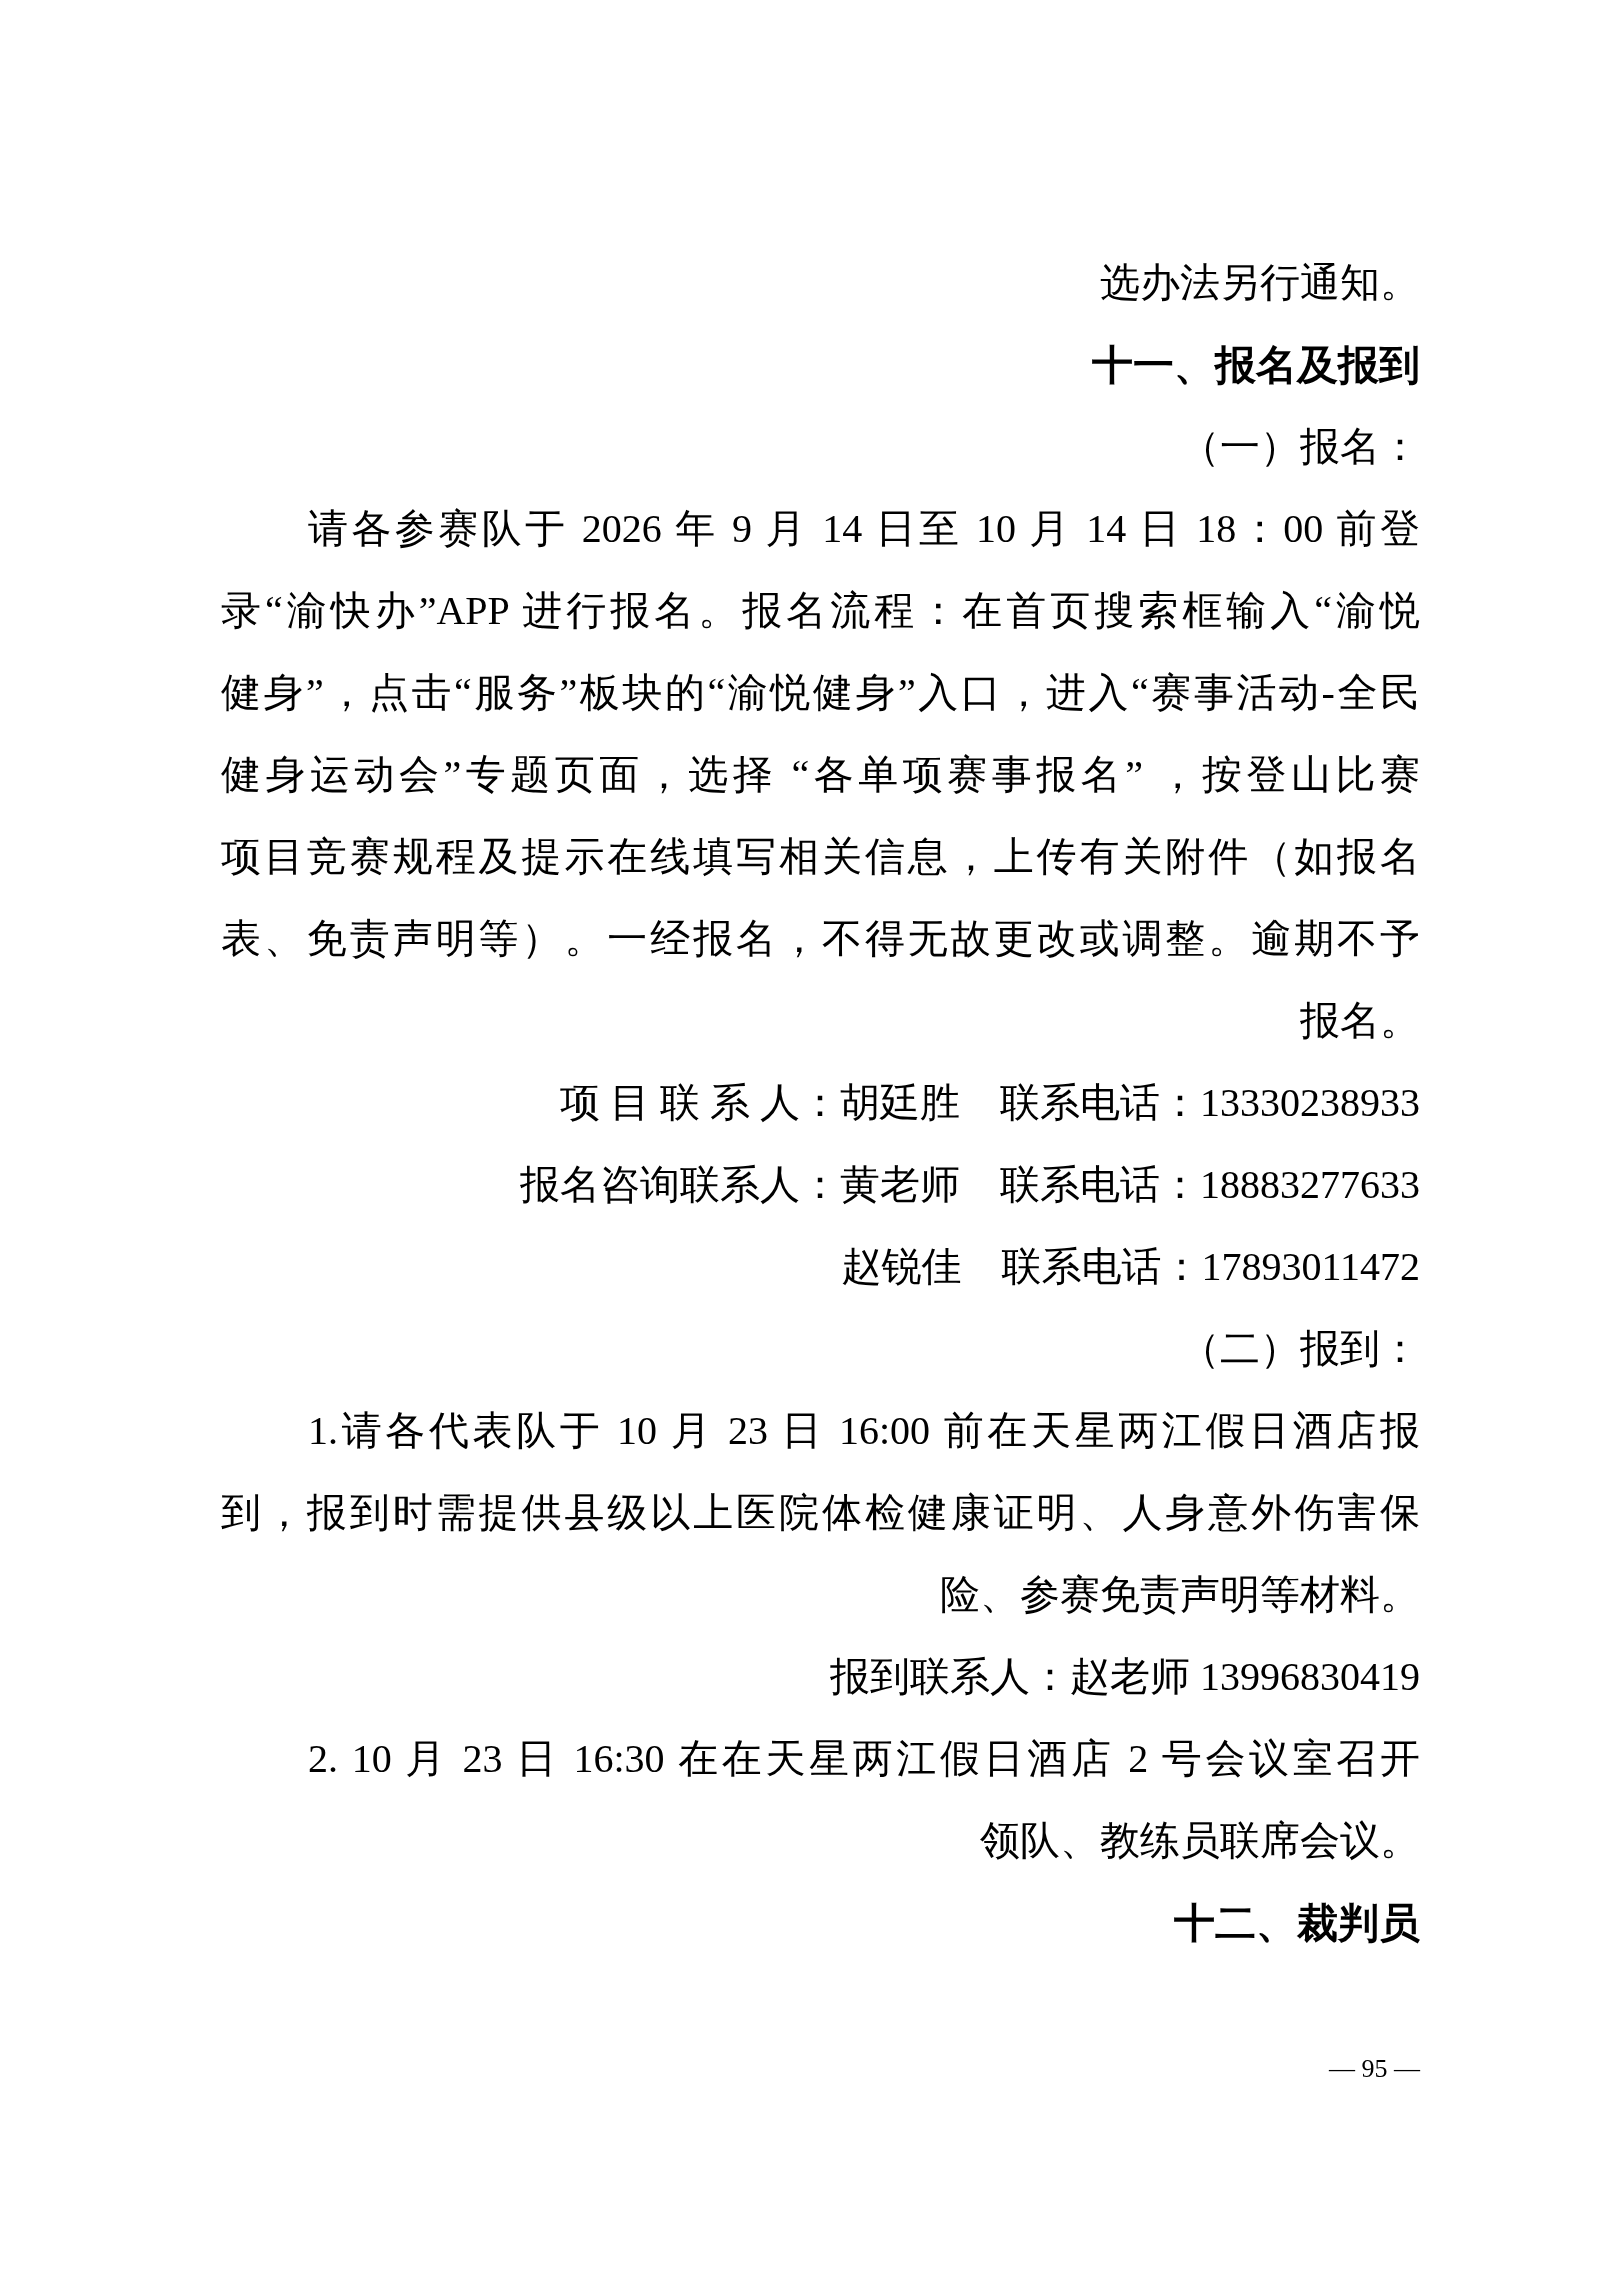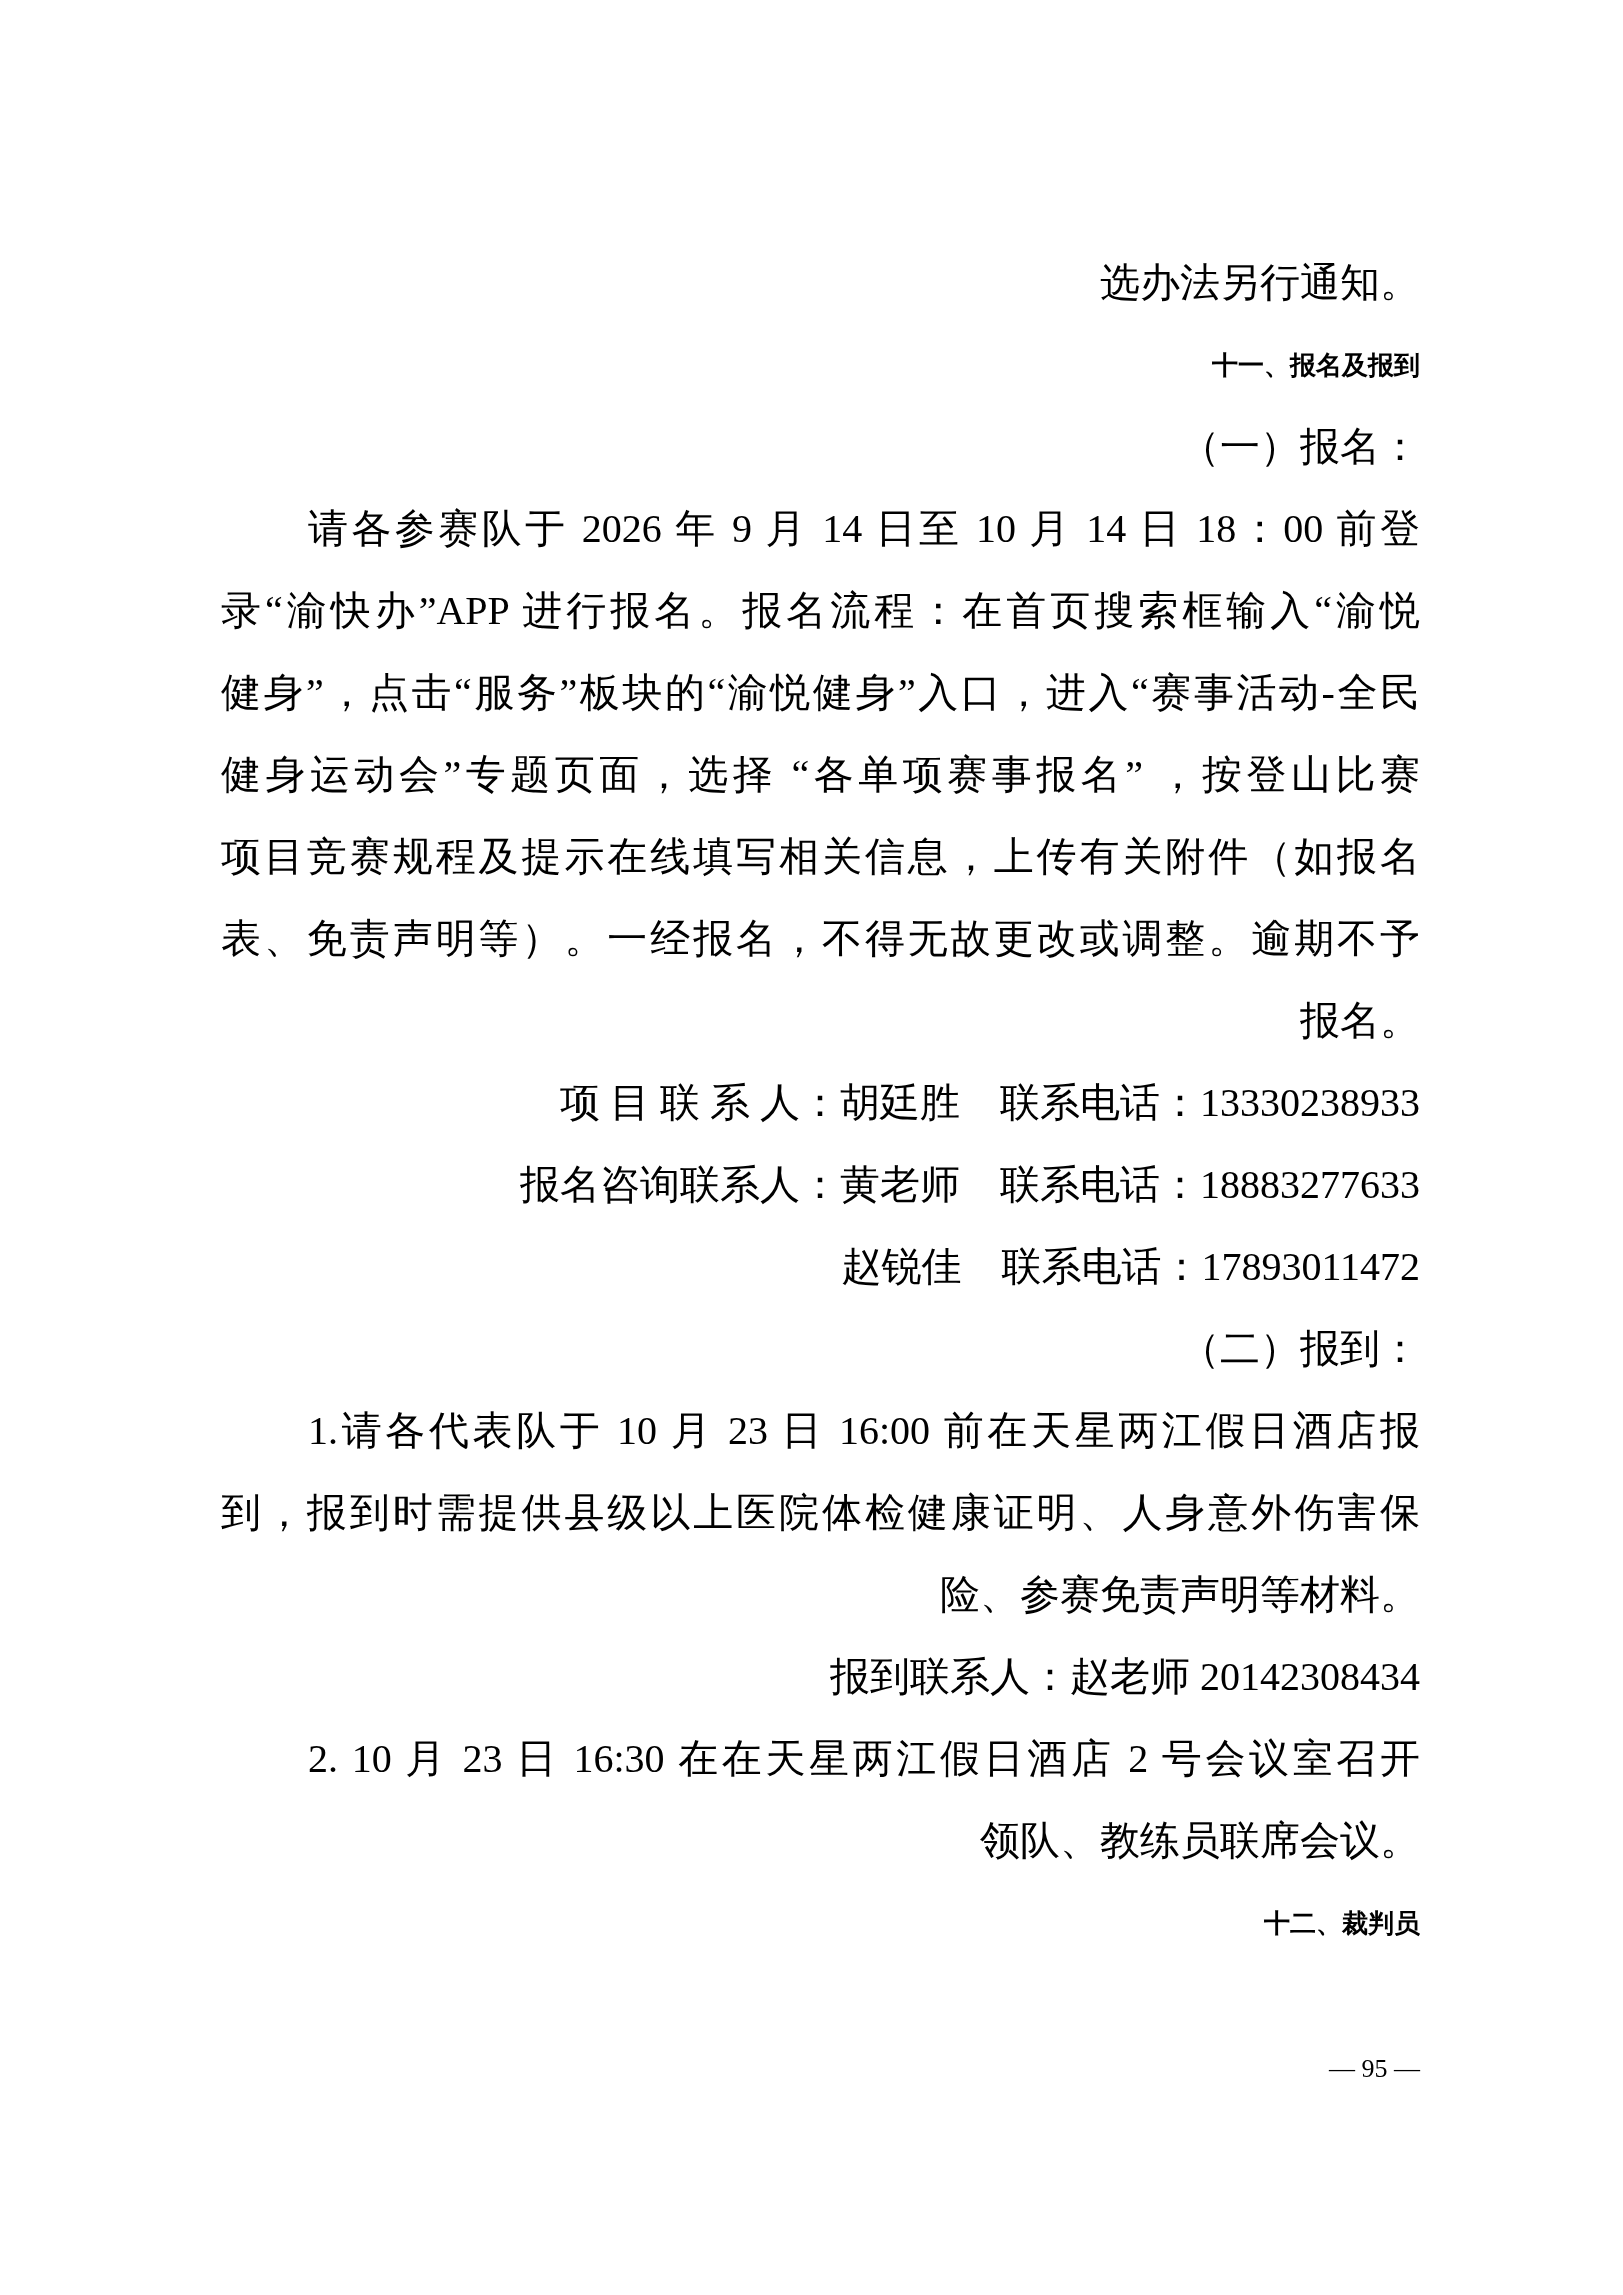--- a/index.html
+++ b/index.html
@@ -41,21 +41,21 @@
     text-indent: 87px;
   }
   
   .ind-deep {
     text-indent: 435px;
   }
   
   .head {
     font-family: "Liberation Sans", "DejaVu Sans", sans-serif;
     font-weight: 700;
-    font-size: 26px;
+    font-size: 41px;
   }
   .footer {
     position: absolute;
     top: 2028px;
     right: 203px;
     font-size: 26px;
     line-height: 82px;
   }
 </style>
 </head>
@@ -72,20 +72,20 @@
   <div class="ln just">项目竞赛规程及提示在线填写相关信息，上传有关附件（如报名</div>
   <div class="ln just">表、免责声明等）。一经报名，不得无故更改或调整。逾期不予</div>
   <div class="ln">报名。</div>
   <div class="ln ind">项 目 联 系 人：胡廷胜　联系电话：13330238933</div>
   <div class="ln ind">报名咨询联系人：黄老师　联系电话：18883277633</div>
   <div class="ln ind-deep">赵锐佳　联系电话：17893011472</div>
   <div class="ln ind">（二）报到：</div>
   <div class="ln ind just">1.请各代表队于 10 月 23 日 16:00 前在天星两江假日酒店报</div>
   <div class="ln just">到，报到时需提供县级以上医院体检健康证明、人身意外伤害保</div>
   <div class="ln">险、参赛免责声明等材料。</div>
-  <div class="ln ind">报到联系人：赵老师 20142308434</div>
+  <div class="ln ind">报到联系人：赵老师 13996830419</div>
   <div class="ln ind just">2. 10 月 23 日 16:30 在在天星两江假日酒店 2 号会议室召开</div>
   <div class="ln">领队、教练员联席会议。</div>
   <div class="ln ind head">十二、裁判员</div>
 </div>
 
 <div class="footer">— 95 —</div>
 
 
 </body></html>

